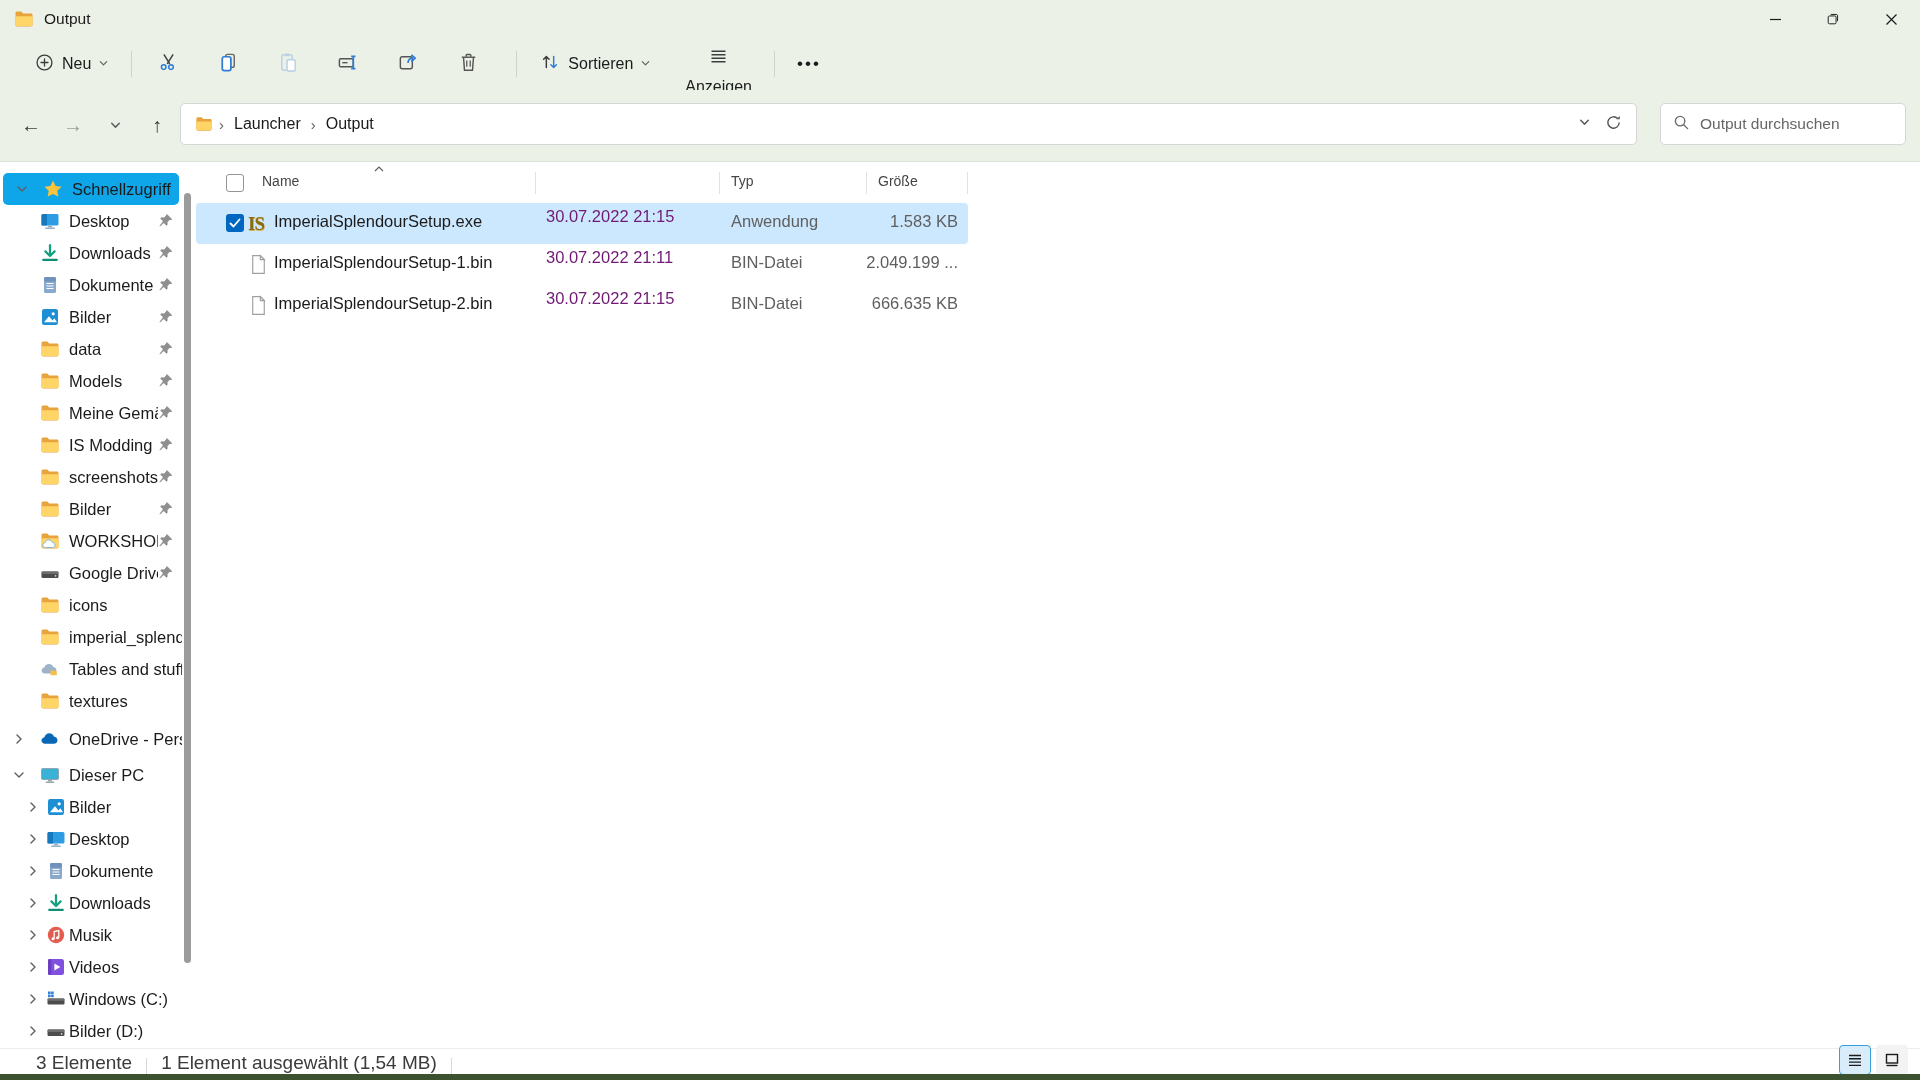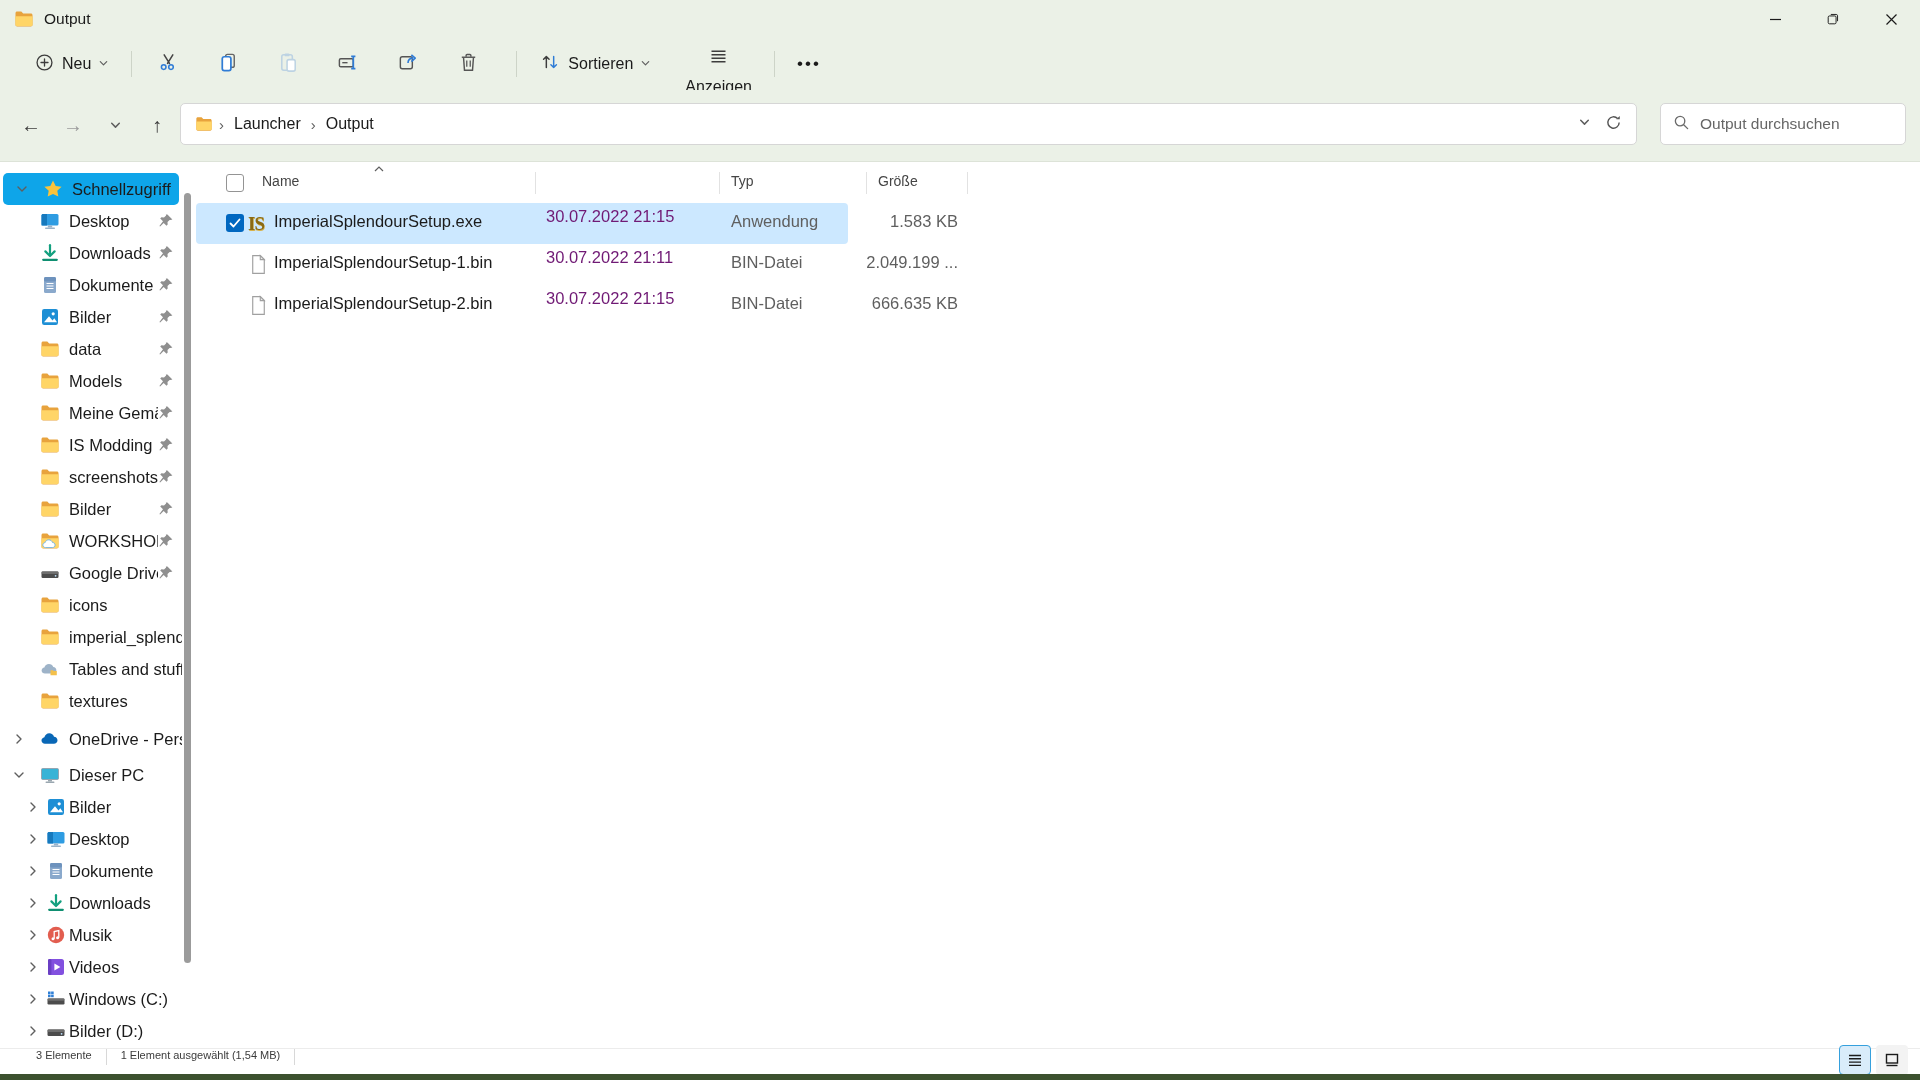--- a/index.html
+++ b/index.html
@@ -70,41 +70,41 @@
 
   
   .content { position:absolute; left:192px; top:0; right:0; bottom:0; }
   .listhead { position:relative; height:40px; font-size:14px; color:#454545; }
   .listhead .hcell { position:absolute; top:10px; }
   .hchk { position:absolute; left:34px; top:11px; width:18px; height:18px;
     border:1px solid #949494; border-radius:3px; background:#fff; }
   .sortcaret { position:absolute; left:180px; top:-2px; width:14px; height:10px; }
   .hsep { position:absolute; top:9px; width:1px; height:22px; background:#e2e2e2; }
 
-  .frow { position:relative; height:41px; margin-left:4px; width:652px;
+  .frow { position:relative; height:41px; margin-left:4px; width:772px;
     font-size:16.5px; }
   .frow.sel { background:#cce8ff; border-radius:4px; }
   .frow .fchk { position:absolute; left:30px; top:11px; width:18px; height:18px;
     border-radius:3px; }
   .frow.sel .fchk { background:#0067c0; }
   .frow .fchk svg { width:18px; height:18px; display:block; }
   .frow .ficon { position:absolute; left:52px; top:10px; width:21px; height:21px; }
   .frow .ficon svg { width:21px; height:21px; display:block; }
   .is-glyph { font-family:"Liberation Serif","DejaVu Serif",serif; font-weight:bold;
     font-size:19px; color:#8a6a14; text-shadow:0.5px 0.5px 0 #d8b24a; letter-spacing:-1px; }
   .frow .fname { position:absolute; left:78px; top:9px; color:#1b1b1b; }
   .frow .fdate { position:absolute; left:350px; top:4px; color:#701a75; }
   .frow .ftype { position:absolute; left:535px; top:9px; color:#5f5f5f; }
   .frow .fsize { position:absolute; left:630px; top:9px; width:132px;
     text-align:right; color:#5f5f5f; }
 
   
   .statusbar { position:absolute; left:0; right:0; bottom:6px; height:26px;
     background:#fff; border-top:1px solid #ececec; display:flex;
-    align-items:flex-start; font-size:11px; color:#3b3b3b; }
+    align-items:flex-end; font-size:19px; color:#3b3b3b; }
   .statusbar .seg1 { margin-left:36px; }
   .status-sep { width:1px; height:16px; background:#d8d8d8; margin:0 14px; }
   .viewbtns { position:absolute; right:12px; top:-4px; display:flex; gap:5px; }
   .vbtn { width:32px; height:30px; display:flex; align-items:center;
     justify-content:center; border-radius:4px; background:#f3f3f3; }
   .vbtn.active { background:#d9ecfa; border:1.5px solid #35a0dd; }
   .bottomstrip { position:absolute; left:0; right:0; bottom:0; height:6px;
     background:#3c512f; }
 </style>
 </head>

